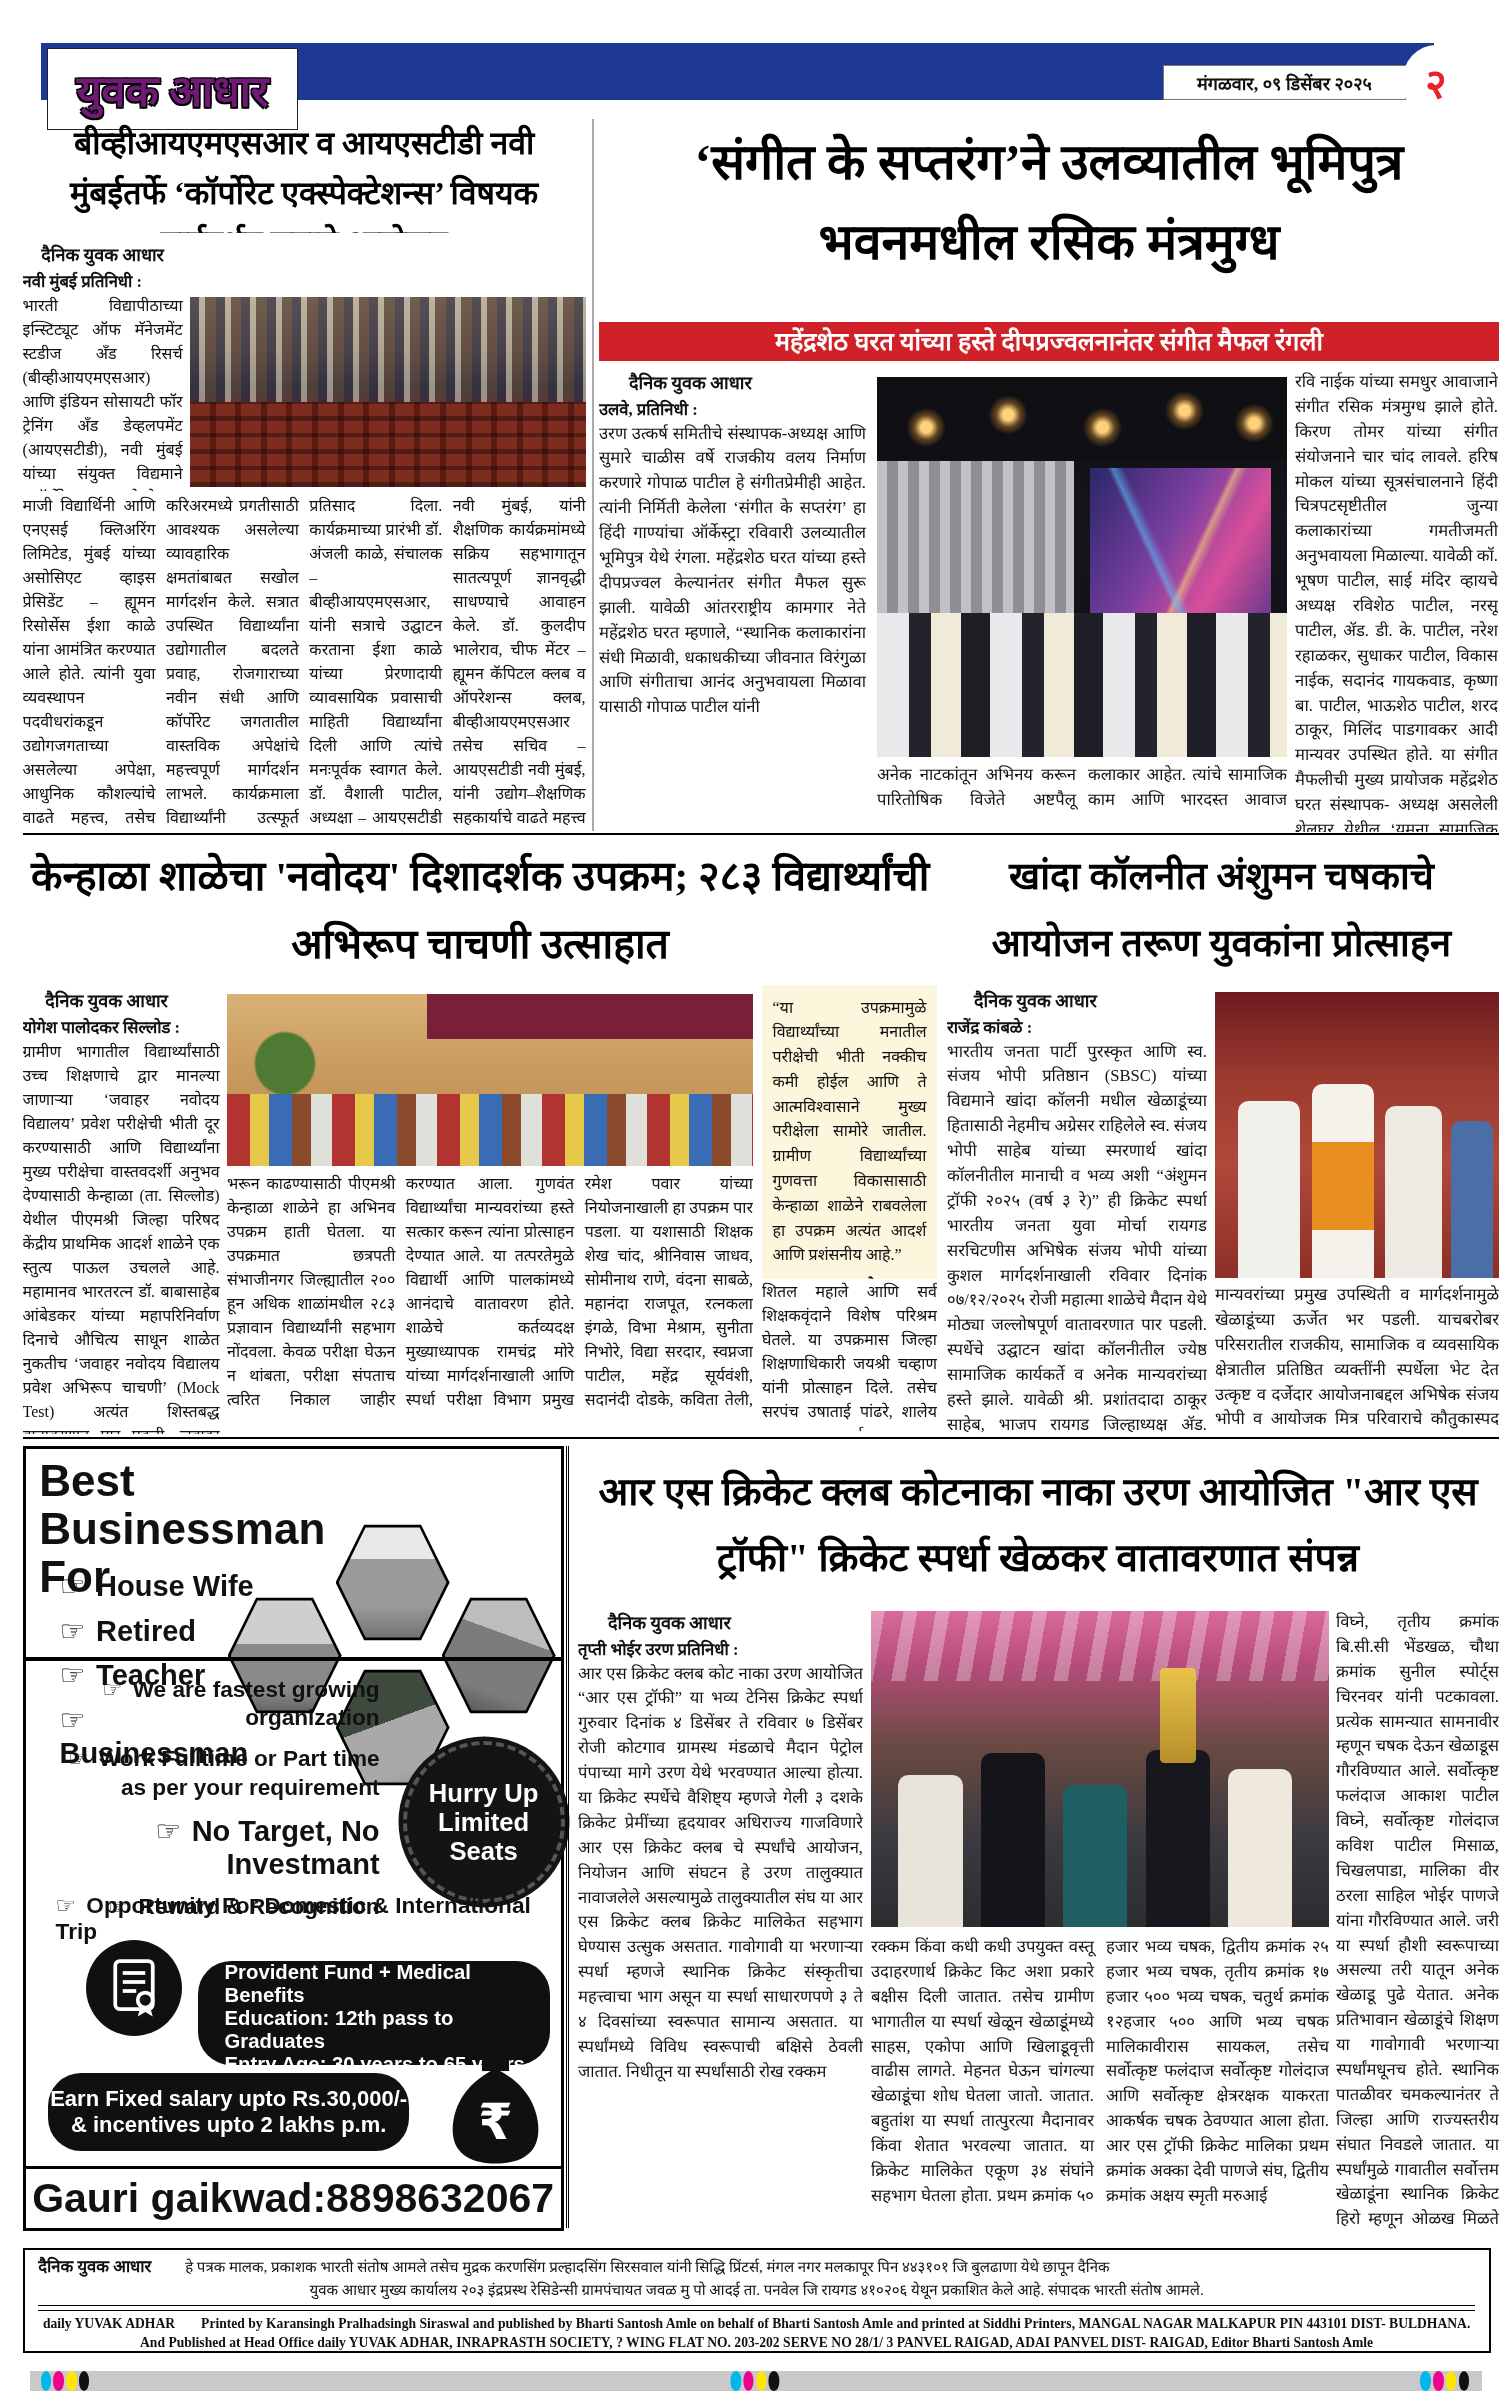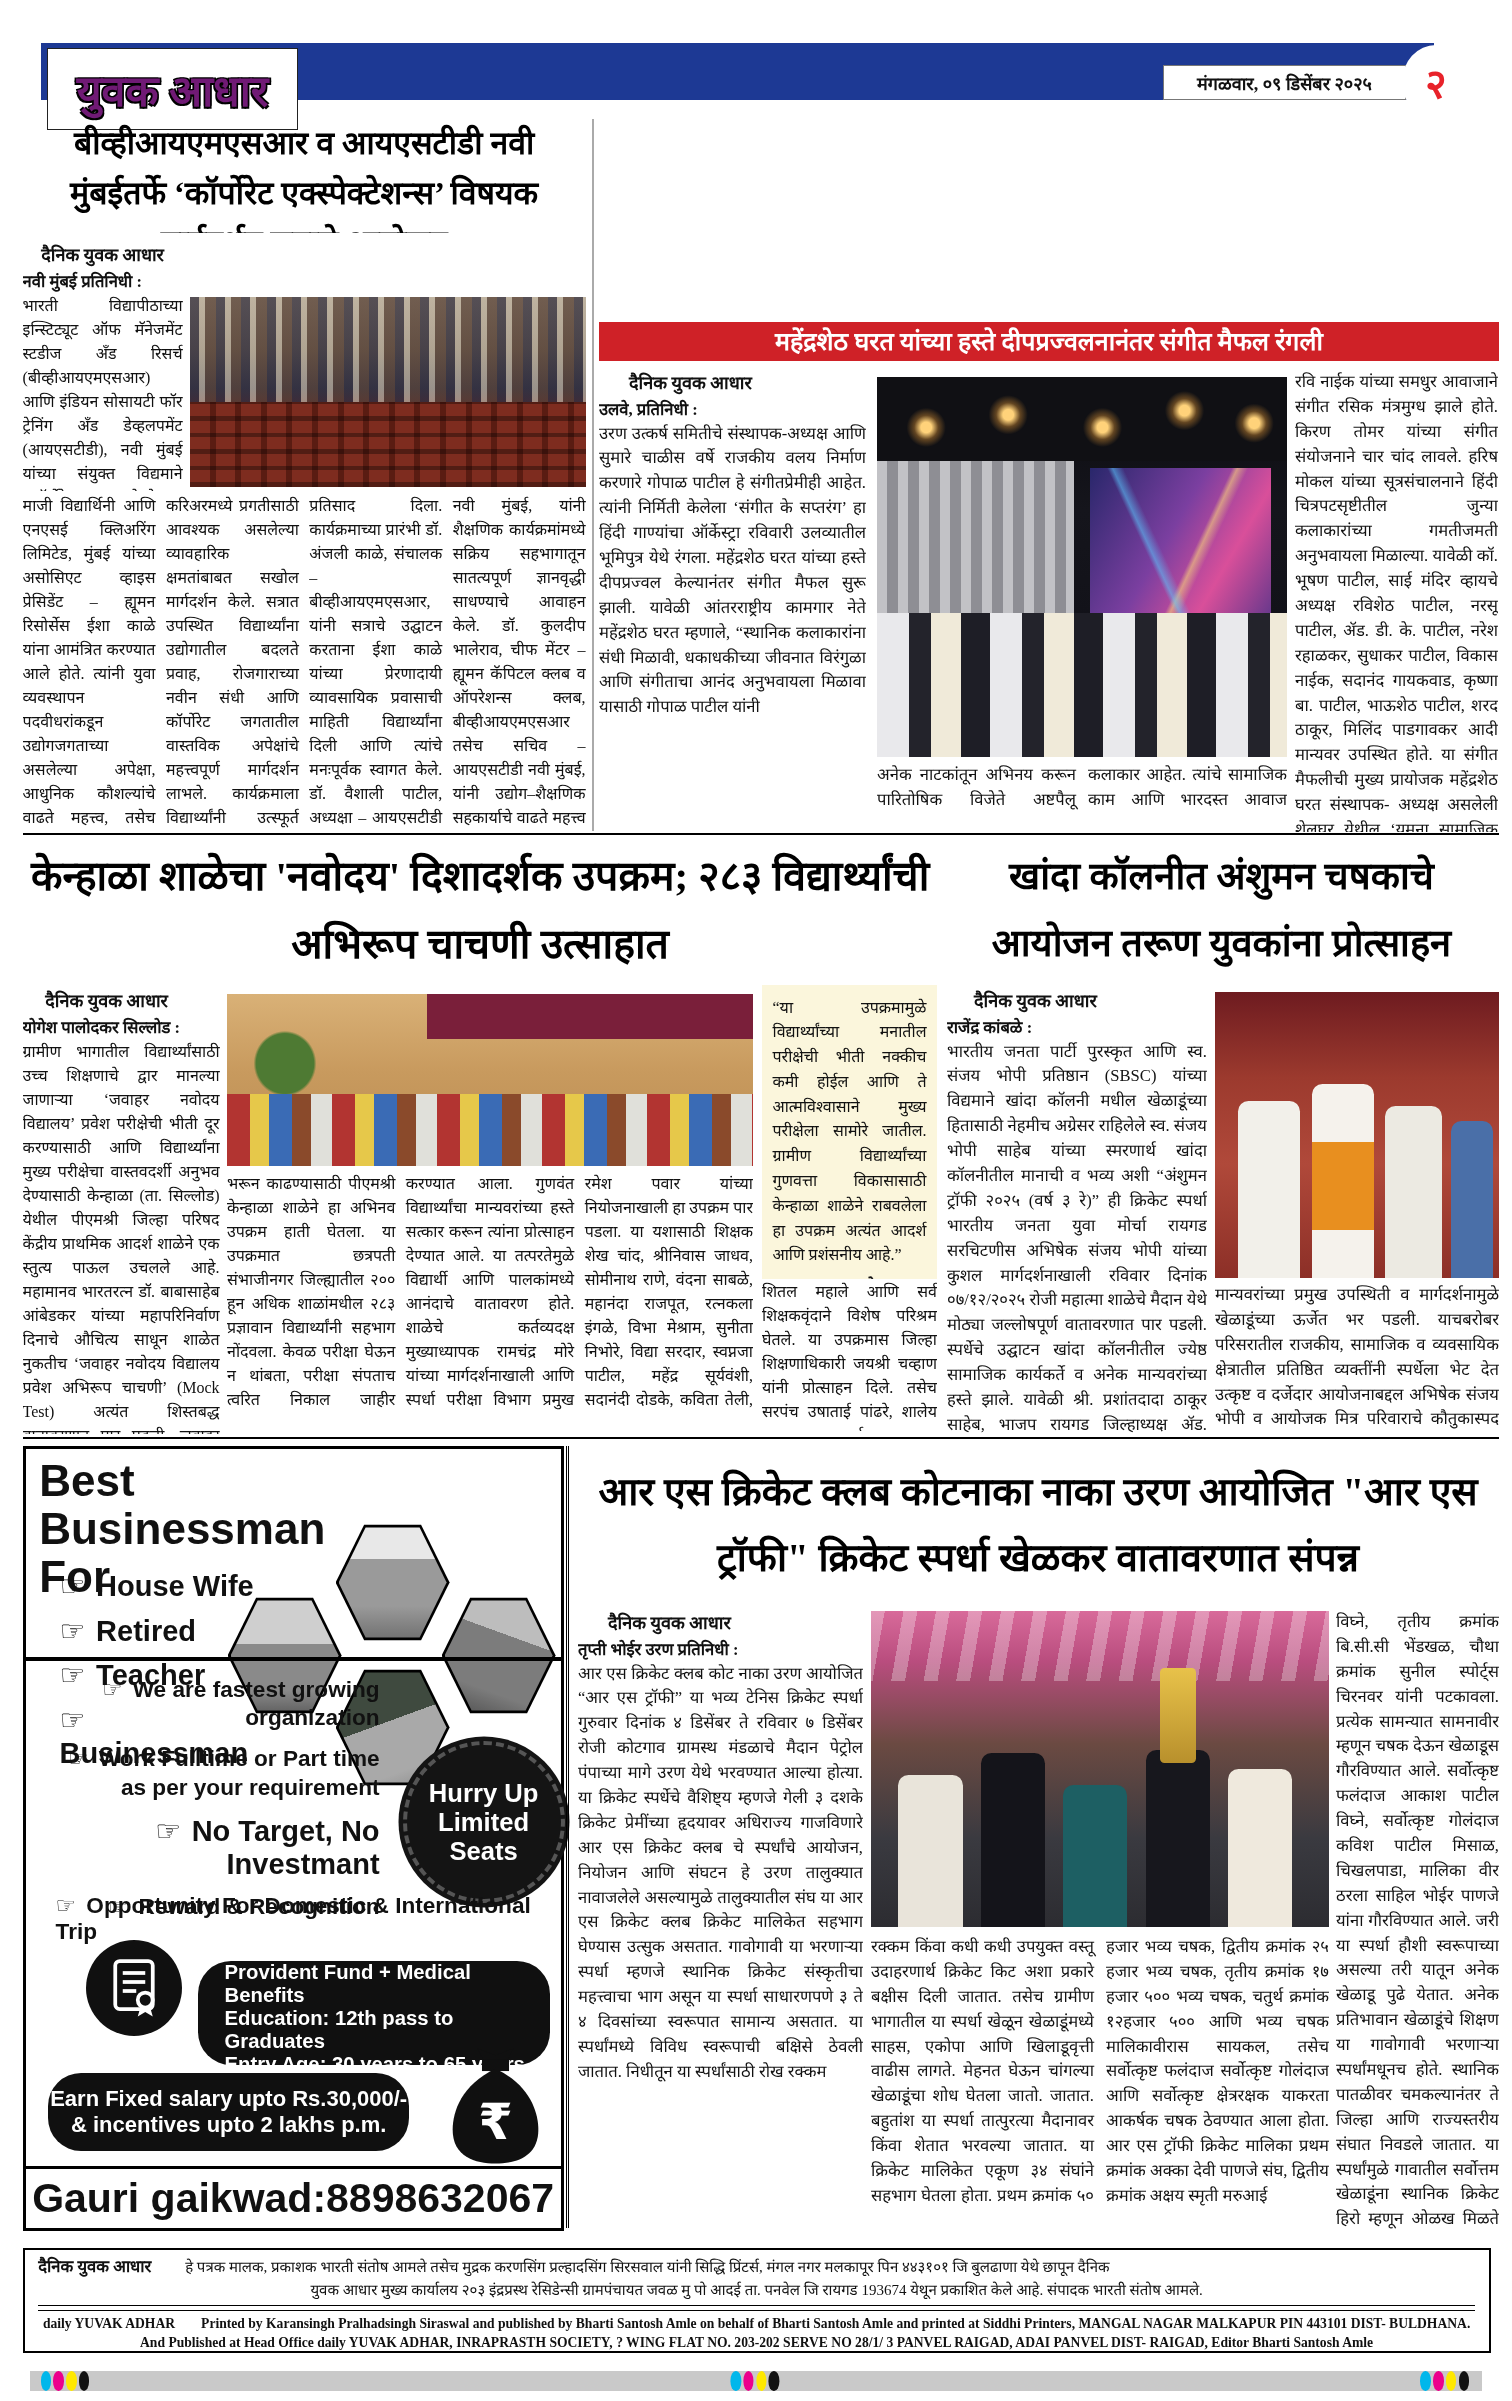--- a/index.html
+++ b/index.html
@@ -57,20 +57,21 @@
                 linear-gradient(180deg,#9a8c7a 0%,#7a6d5e 28%,#4e4a50 48%,#7e2c1f 66%,#6a2417 85%,#551a10 100%);">
     <div class="abs" style="left:0;bottom:0;width:100%;height:45%;
                 background:repeating-linear-gradient(90deg,#7e2c1f 0 19.6px,#5a1c12 19.6px 25.6px),
                            repeating-linear-gradient(0deg,rgba(0,0,0,.35) 0 4.5px,transparent 4.5px 16.6px);
                 background-blend-mode:multiply;"></div>
   </div>
   <div class="abs bodytxt" style="left:22.6px;top:494px;width:563px;height:337px;column-count:4;column-gap:10.5px;">माजी विद्यार्थिनी आणि एनएसई क्लिअरिंग लिमिटेड, मुंबई यांच्या असोसिएट व्हाइस प्रेसिडेंट – ह्यूमन रिसोर्सेस ईशा काळे यांना आमंत्रित करण्यात आले होते. त्यांनी युवा व्यवस्थापन पदवीधरांकडून उद्योगजगताच्या असलेल्या अपेक्षा, आधुनिक कौशल्यांचे वाढते महत्त्व, तसेच करिअरमध्ये प्रगतीसाठी आवश्यक असलेल्या व्यावहारिक क्षमतांबाबत सखोल मार्गदर्शन केले. सत्रात उपस्थित विद्यार्थ्यांना उद्योगातील बदलते प्रवाह, रोजगाराच्या नवीन संधी आणि कॉर्पोरेट जगतातील वास्तविक अपेक्षांचे महत्त्वपूर्ण मार्गदर्शन लाभले. कार्यक्रमाला विद्यार्थ्यांनी उत्स्फूर्त प्रतिसाद दिला. कार्यक्रमाच्या प्रारंभी डॉ. अंजली काळे, संचालक – बीव्हीआयएमएसआर, यांनी सत्राचे उद्घाटन करताना ईशा काळे यांच्या प्रेरणादायी व्यावसायिक प्रवासाची माहिती विद्यार्थ्यांना दिली आणि त्यांचे मनःपूर्वक स्वागत केले. डॉ. वैशाली पाटील, अध्यक्षा – आयएसटीडी नवी मुंबई, यांनी शैक्षणिक कार्यक्रमांमध्ये सक्रिय सहभागातून सातत्यपूर्ण ज्ञानवृद्धी साधण्याचे आवाहन केले. डॉ. कुलदीप भालेराव, चीफ मेंटर – ह्यूमन कॅपिटल क्लब व ऑपरेशन्स क्लब, बीव्हीआयएमएसआर तसेच सचिव – आयएसटीडी नवी मुंबई, यांनी उद्योग–शैक्षणिक सहकार्याचे वाढते महत्त्व अधोरेखित केले. कार्यक्रम यशस्वी करण्यासाठी मार्गदर्शन केल्याबद्दल डॉ. विलासराव यांचे तसेच डॉ. अविनाश धन, इन्चार्ज जोसेफ, श्रेया गुप्ता, शुभाषी मिश्रा, युवराज पाटील आदींचे उपक्रम यशस्वी करण्यासाठी केलेल्या सहकार्याबद्दल आभार व्यक्त केले.</div>
 
   <div class="abs" style="left:592px;top:119px;width:1.5px;height:712px;background:#aaa;"></div>
 
+  <div class="abs headline" style="left:599px;top:122px;width:900px;height:197px;font-size:50px;line-height:1.6;overflow:hidden;">‘संगीत के सप्तरंग’ने उलव्यातील भूमिपुत्र भवनमधील रसिक मंत्रमुग्ध</div>
   <div class="abs kicker" style="left:599px;top:322px;width:900px;height:39px;font-size:25px;line-height:39px;overflow:hidden;">महेंद्रशेठ घरत यांच्या हस्ते दीपप्रज्वलनानंतर संगीत मैफल रंगली</div>
 
   <div class="abs" style="left:599px;top:370px;width:267px;height:462px;overflow:hidden;">
     <div class="srcline" style="text-align:left;padding-left:30px;">दैनिक युवक आधार</div>
     <div class="byline">उलवे, प्रतिनिधी :</div>
     <div class="bodytxt" style="font-size:16.6px;">उरण उत्कर्ष समितीचे संस्थापक-अध्यक्ष आणि सुमारे चाळीस वर्षे राजकीय वलय निर्माण करणारे गोपाळ पाटील हे संगीतप्रेमीही आहेत. त्यांनी निर्मिती केलेला ‘संगीत के सप्तरंग’ हा हिंदी गाण्यांचा ऑर्केस्ट्रा रविवारी उलव्यातील भूमिपुत्र येथे रंगला. महेंद्रशेठ घरत यांच्या हस्ते दीपप्रज्वल केल्यानंतर संगीत मैफल सुरू झाली. यावेळी आंतरराष्ट्रीय कामगार नेते महेंद्रशेठ घरत म्हणाले, “स्थानिक कलाकारांना संधी मिळावी, धकाधकीच्या जीवनात विरंगुळा आणि संगीताचा आनंद अनुभवायला मिळावा यासाठी गोपाळ पाटील यांनी</div>
   </div>
 
   <div class="photo" style="left:877px;top:377px;width:410px;height:380px;background:linear-gradient(180deg,#0b0b10 0%,#15151c 35%,#0e0e15 100%);">
     <div class="abs" style="left:0;top:0;width:100%;height:22%;
@@ -237,21 +238,21 @@
     <span>रक्कम किंवा कधी कधी उपयुक्त वस्तू उदाहरणार्थ क्रिकेट किट अशा प्रकारे बक्षीस दिली जातात. तसेच ग्रामीण भागातील या स्पर्धा खेळून खेळाडूंमध्ये साहस, एकोपा आणि खिलाडूवृत्ती वाढीस लागते. मेहनत घेऊन चांगल्या खेळाडूंचा शोध घेतला जातो.</span>
     <span>जातात. बहुतांश या स्पर्धा तात्पुरत्या मैदानावर किंवा शेतात भरवल्या जातात. या क्रिकेट मालिकेत एकूण ३४ संघांने सहभाग घेतला होता. प्रथम क्रमांक ५० हजार भव्य चषक, द्वितीय क्रमांक २५ हजार भव्य चषक, तृतीय क्रमांक १७ हजार ५०० भव्य चषक, चतुर्थ क्रमांक १२हजार ५०० आणि भव्य चषक मालिकावीरास सायकल, तसेच सर्वोत्कृष्ट फलंदाज सर्वोत्कृष्ट गोलंदाज आणि सर्वोत्कृष्ट क्षेत्ररक्षक याकरता आकर्षक चषक ठेवण्यात आला होता. आर एस ट्रॉफी क्रिकेट मालिका प्रथम क्रमांक अक्का देवी पाणजे संघ, द्वितीय क्रमांक अक्षय स्मृती मरुआई</span>
   </div>
   <div class="abs bodytxt" style="left:1336px;top:1610px;width:163px;height:619px;font-size:16.6px;">विघ्ने, तृतीय क्रमांक बि.सी.सी भेंडखळ, चौथा क्रमांक सुनील स्पोर्ट्स चिरनवर यांनी पटकावला. प्रत्येक सामन्यात सामनावीर म्हणून चषक देऊन खेळाडूस गौरविण्यात आले. सर्वोत्कृष्ट फलंदाज आकाश पाटील विघ्ने, सर्वोत्कृष्ट गोलंदाज कविश पाटील मिसाळ, चिखलपाडा, मालिका वीर ठरला साहिल भोईर पाणजे यांना गौरविण्यात आले. जरी या स्पर्धा हौशी स्वरूपाच्या असल्या तरी यातून अनेक खेळाडू पुढे येतात. अनेक प्रतिभावान खेळाडूंचे शिक्षण या गावोगावी भरणाऱ्या स्पर्धांमधूनच होते. स्थानिक पातळीवर चमकल्यानंतर ते जिल्हा आणि राज्यस्तरीय संघात निवडले जातात. या स्पर्धांमुळे गावातील सर्वोत्तम खेळाडूंना स्थानिक क्रिकेट हिरो म्हणून ओळख मिळते आणि त्यांचा सन्मान होतो. आर एस ट्रॉफी क्रिकेट स्पर्धा चालू असताना विविध क्षेत्रातील मान्यवरांनी यावेळी मैदानावर येऊन खेळाडूंना प्रोत्साहित केले व शुभेच्छा दिल्या. या स्पर्धा सुंदररित्या संपन्न होण्यासाठी आर एस क्रिकेट क्लब कोट नाका उरण या टीमचे योगदान महत्त्वाचे आहे.</div>
 
   <div class="abs" style="left:22.6px;top:2248px;width:1468px;height:105px;border:2.3px solid #000;box-sizing:border-box;padding:4.5px 13.6px;overflow:hidden;">
     <div style="font-size:15px;line-height:1.5;">
       <span class="bold" style="font-size:16.6px;margin-right:30px;">दैनिक युवक आधार</span>
       <span>हे पत्रक मालक, प्रकाशक भारती संतोष आमले तसेच मुद्रक करणसिंग प्रल्हादसिंग सिरसवाल यांनी सिद्धि प्रिंटर्स, मंगल नगर मलकापूर पिन ४४३१०१ जि बुलढाणा येथे छापून दैनिक</span>
     </div>
-    <div class="center" style="font-size:15px;line-height:1.5;">युवक आधार मुख्य कार्यालय २०३ इंद्रप्रस्थ रेसिडेन्सी ग्रामपंचायत जवळ मु पो आदई ता. पनवेल जि रायगड 193674 येथून प्रकाशित केले आहे. संपादक भारती संतोष आमले.</div>
+    <div class="center" style="font-size:15px;line-height:1.5;">युवक आधार मुख्य कार्यालय २०३ इंद्रप्रस्थ रेसिडेन्सी ग्रामपंचायत जवळ मु पो आदई ता. पनवेल जि रायगड ४१०२०६ येथून प्रकाशित केले आहे. संपादक भारती संतोष आमले.</div>
     <div style="height:3.8px;border-top:1.5px solid #000;border-bottom:1.5px solid #000;margin:3px 0;"></div>
     <div class="center" style="font-size:13.6px;line-height:1.45;font-weight:bold;">
       <span style="margin-right:22.6px;">daily YUVAK ADHAR</span>
       <span>Printed by Karansingh Pralhadsingh Siraswal and published by Bharti Santosh Amle on behalf of Bharti Santosh Amle and printed at Siddhi Printers, MANGAL NAGAR  MALKAPUR PIN 443101 DIST- BULDHANA. And Published at Head Office daily YUVAK ADHAR, INRAPRASTH SOCIETY, ? WING FLAT NO. 203-202 SERVE NO 28/1/ 3 PANVEL RAIGAD, ADAI PANVEL DIST- RAIGAD, Editor Bharti Santosh Amle</span>
     </div>
   </div>
 
   <div class="abs" style="left:30px;top:2371px;width:1452px;height:19.6px;background:#c9c9c9;">
     <span class="abs" style="left:10.5px;top:0;">
       <span class="dot" style="background:#00b7eb;"></span><span class="dot" style="background:#ec008c;"></span><span class="dot" style="background:#ffe800;"></span><span class="dot" style="background:#111;"></span>

